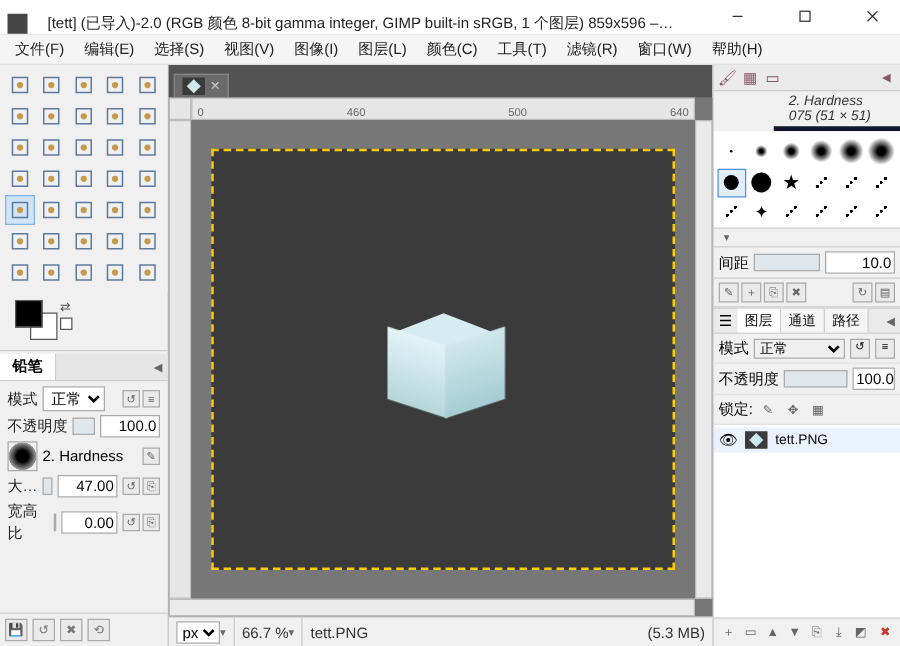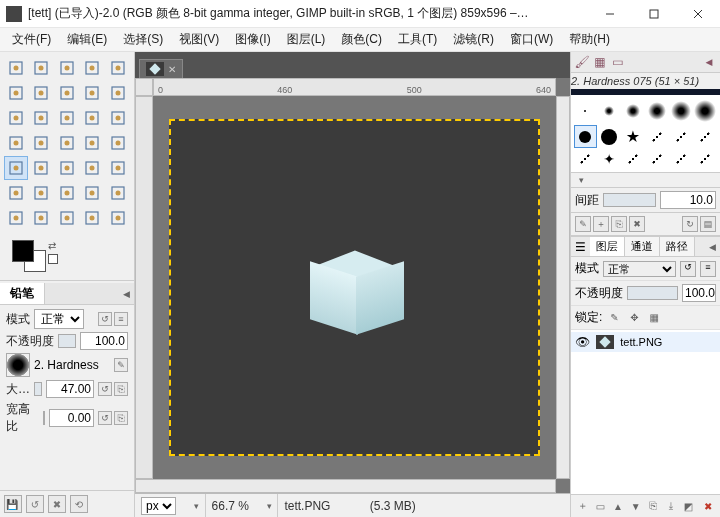--- a/index.html
+++ b/index.html
@@ -1,17 +1,17 @@
 <!DOCTYPE html>
 <html><head>
 <meta charset="utf-8">
 <style>
 * { margin:0; padding:0; box-sizing:border-box; font-family:"Microsoft YaHei","Segoe UI",sans-serif; font-size:12px; }
 body { width:720px; height:517px; background:#f0f0f0; display:flex; flex-direction:column; overflow:hidden; }
-.titlebar { height:28px; background:#fff; display:flex; align-items:center; padding:0 0 0 6px; border-bottom:1px solid #e7e7e7; }
+.titlebar { height:28px; background:#fff; display:flex; align-items:flex-end; padding:0 0 0 6px; border-bottom:1px solid #e7e7e7;gap:10px; }
 .titlebar .icon { width:16px; height:16px; background:#444; margin-right:6px; display:inline-block; }
 .titlebar .title { flex:1; font-size:12px; color:#222; white-space:nowrap; overflow:hidden; text-overflow:ellipsis; }
 .winbtn { width:44px; height:28px; display:flex; align-items:center; justify-content:center; color:#333; }
 
 .menubar { height:24px; background:#f5f5f5; display:flex; align-items:center; padding:0 4px; border-bottom:1px solid #e0e0e0; }
 .menubar .menu { padding:2px 8px; font-size:12px; color:#222; cursor:default; }
 
 .workspace { flex:1; display:flex; min-height:0; }
 
 
@@ -57,31 +57,31 @@
 .scroll-v { position:absolute; right:0; top:18px; width:14px; bottom:14px; background:#eaeaea; border:1px solid #bbb; }
 .scroll-h-wrap { position:absolute; left:0; bottom:0; right:14px; height:14px; background:#eaeaea; display:flex; align-items:center; border:1px solid #bbb; }
 .scroll-h-wrap .sb { flex:1; background:#eaeaea; }
 .canvas-viewport { position:absolute; left:18px; top:18px; right:14px; bottom:14px; background:#777; display:flex; align-items:center; justify-content:center; }
 .image-border { border:2px dashed #ffcc00; background:#3b3b3b; position:relative; width:92%; height:88%; display:flex; align-items:center; justify-content:center;}
 .cube { position:relative; width:86px; height:82px; perspective:400px; }
 .cube .top { position:absolute; width:60px; height:60px; background:#d6ecf0; transform:rotateX(62deg) rotateZ(45deg); left:13px; top:-10px; }
 .cube .front { position:absolute; width:48px; height:58px; background:linear-gradient(180deg,#e3f4f7,#b6d6dc); left:-2px; top:22px; transform:skewY(18deg);}
 .cube .side  { position:absolute; width:48px; height:58px; background:linear-gradient(180deg,#d1e8ec,#a6cdd4); left:44px; top:22px; transform:skewY(-18deg);}
 .statusbar { height:24px; background:#f0f0f0; border-top:1px solid #bbb; display:flex; align-items:center; font-size:12px; color:#333; }
-.statusbar .cell { padding:0 6px; border-right:1px solid #ccc; height:100%; display:flex; align-items:center; gap:18px;}
+.statusbar .cell { padding:0 6px; border-right:1px solid #ccc; height:100%; display:flex; align-items:center; gap:0;justify-content:space-between;}
 .statusbar select { font-size:12px; border:1px solid #aaa; background:#fff; }
 
 
 .right { width:150px; background:#f0f0f0; border-left:1px solid #ccc; display:flex; flex-direction:column; overflow:hidden;}
 .right-iconrow { display:flex; padding:3px 4px; gap:4px; border-bottom:1px solid #ccc; background:#eaeaea; }
 .right-iconrow span { width:14px; height:14px; display:flex; align-items:center; justify-content:center; font-size:12px; color:#856; }
 .right-iconrow .spacer { flex:1; }
 .filter-row { display:flex; align-items:center; padding:2px 4px; border-bottom:1px solid #ccc; }
 .filter-row input { flex:1; font-size:11px; border:none; background:transparent; padding:2px; font-style:italic; color:#555;}
-.brush-name { padding:2px 0; font-size:11px; font-style:italic; color:#333; border-bottom:6px solid #0f172a;}
+.brush-name { padding:2px 12px; font-size:11px; font-style:italic; color:#333; border-bottom:4px solid #0f172a;margin-left:48px;}
 .brush-grid { display:grid; grid-template-columns:repeat(6,1fr); gap:3px; padding:4px; background:#fff; height:78px; overflow:hidden; border-bottom:1px solid #ccc;}
 .brush-cell { display:flex; align-items:center; justify-content:center; }
 .brush-cell.sel { outline:1px solid #4a90d9; background:#e2eefc; }
 .brush-cell span { display:block; }
 .bcircle { width:16px; height:16px; background:#000; border-radius:50%; }
 .bsoft   { width:18px; height:18px; background:radial-gradient(circle,#000 20%,transparent 70%); border-radius:50%;}
 .bhard   { width:12px; height:12px; background:#000; border-radius:50%;}
 .bstar   { font-size:16px; color:#000; }
 .bspray  { width:16px; height:16px; background:radial-gradient(circle,#000 10%,transparent 11%),radial-gradient(circle at 30% 70%,#000 8%,transparent 9%),radial-gradient(circle at 70% 30%,#000 8%,transparent 9%);}
 .select-row { display:flex; padding:2px 4px; border-bottom:1px solid #ccc; }

